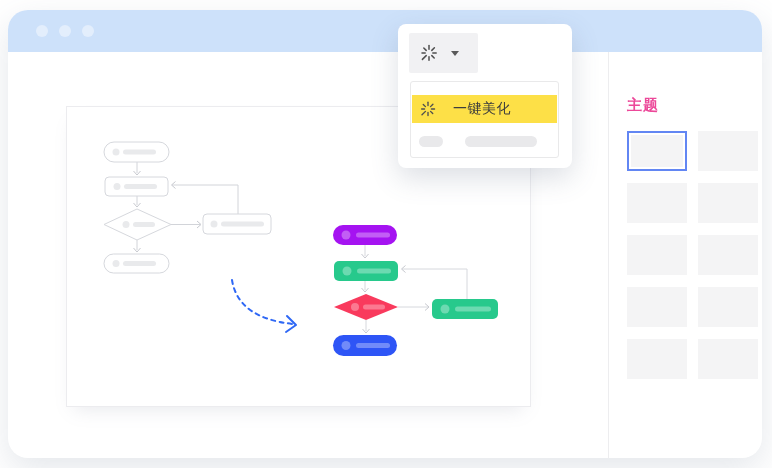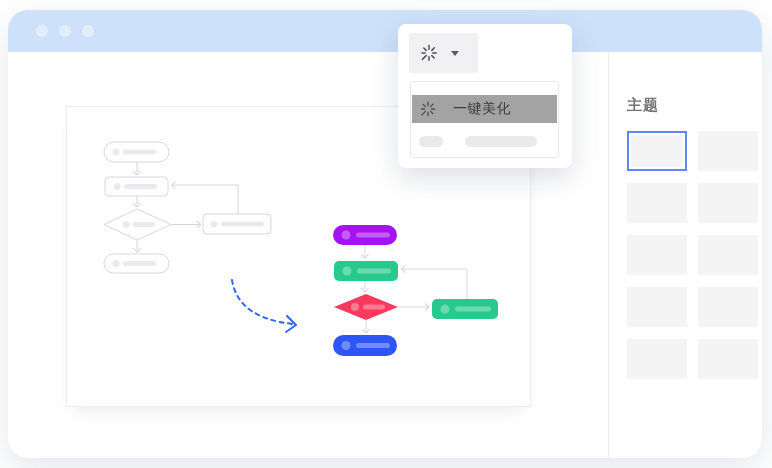--- a/index.html
+++ b/index.html
@@ -21,32 +21,32 @@
   
   .popup { position:absolute; left:398px; top:24px; width:174px; height:144px; background:#fff;
     border-radius:8px; box-shadow:0 10px 28px rgba(80,95,120,.20); z-index:5; }
   .popup-btn { position:absolute; left:11px; top:9px; width:69px; height:40px; background:#f1f1f3;
     border-radius:2px; display:flex; align-items:center; cursor:pointer; }
   .popup-btn .burst { margin-left:9px; }
   .caret-down { width:0; height:0; border-left:4.5px solid transparent; border-right:4.5px solid transparent;
     border-top:5.5px solid #5a5a5a; margin-left:11px; }
   .menu-box { position:absolute; left:12px; top:57px; width:149px; height:77px;
     border:1px solid #e9e9ea; border-radius:3px; background:#fff; }
-  .menu-item-main { position:absolute; left:1px; right:1px; top:13px; height:28px; background:#a3a3a3;
+  .menu-item-main { position:absolute; left:1px; right:1px; top:13px; height:28px; background:#fde047;
     display:flex; align-items:center; cursor:pointer; }
   .menu-item-main .burst { margin-left:6px; }
   .menu-item-label { margin-left:15px; font-size:14px; color:#3d3d3d; letter-spacing:.5px; }
   .menu-item-skeleton { position:absolute; left:0; top:54px; width:100%; height:11px; }
   .sk-pill { position:absolute; background:#e9e9eb; height:11px; border-radius:5.5px; top:0; }
   .sk-pill.small { left:8px; width:24px; }
   .sk-pill.large { left:54px; width:72px; }
 
   
   .v-divider { position:absolute; left:608px; top:52px; width:1px; height:406px; background:#ededef; }
-  .sidebar-title { position:absolute; left:627px; top:96px; font-size:15px; font-weight:700; color:#737373; letter-spacing:1px; }
+  .sidebar-title { position:absolute; left:627px; top:96px; font-size:15px; font-weight:700; color:#ec4899; letter-spacing:1px; }
   .theme-grid { position:absolute; left:627px; top:131px; width:131px;
     display:grid; grid-template-columns:60px 60px; column-gap:11px; row-gap:12px; }
   .swatch { width:60px; height:40px; background:#f4f4f5; cursor:pointer; }
   .swatch.selected { border:2px solid #6286f3; box-shadow:inset 0 0 0 2px #ffffff; }
 </style>
 </head>
 <body>
 
 <div class="stage">
 

